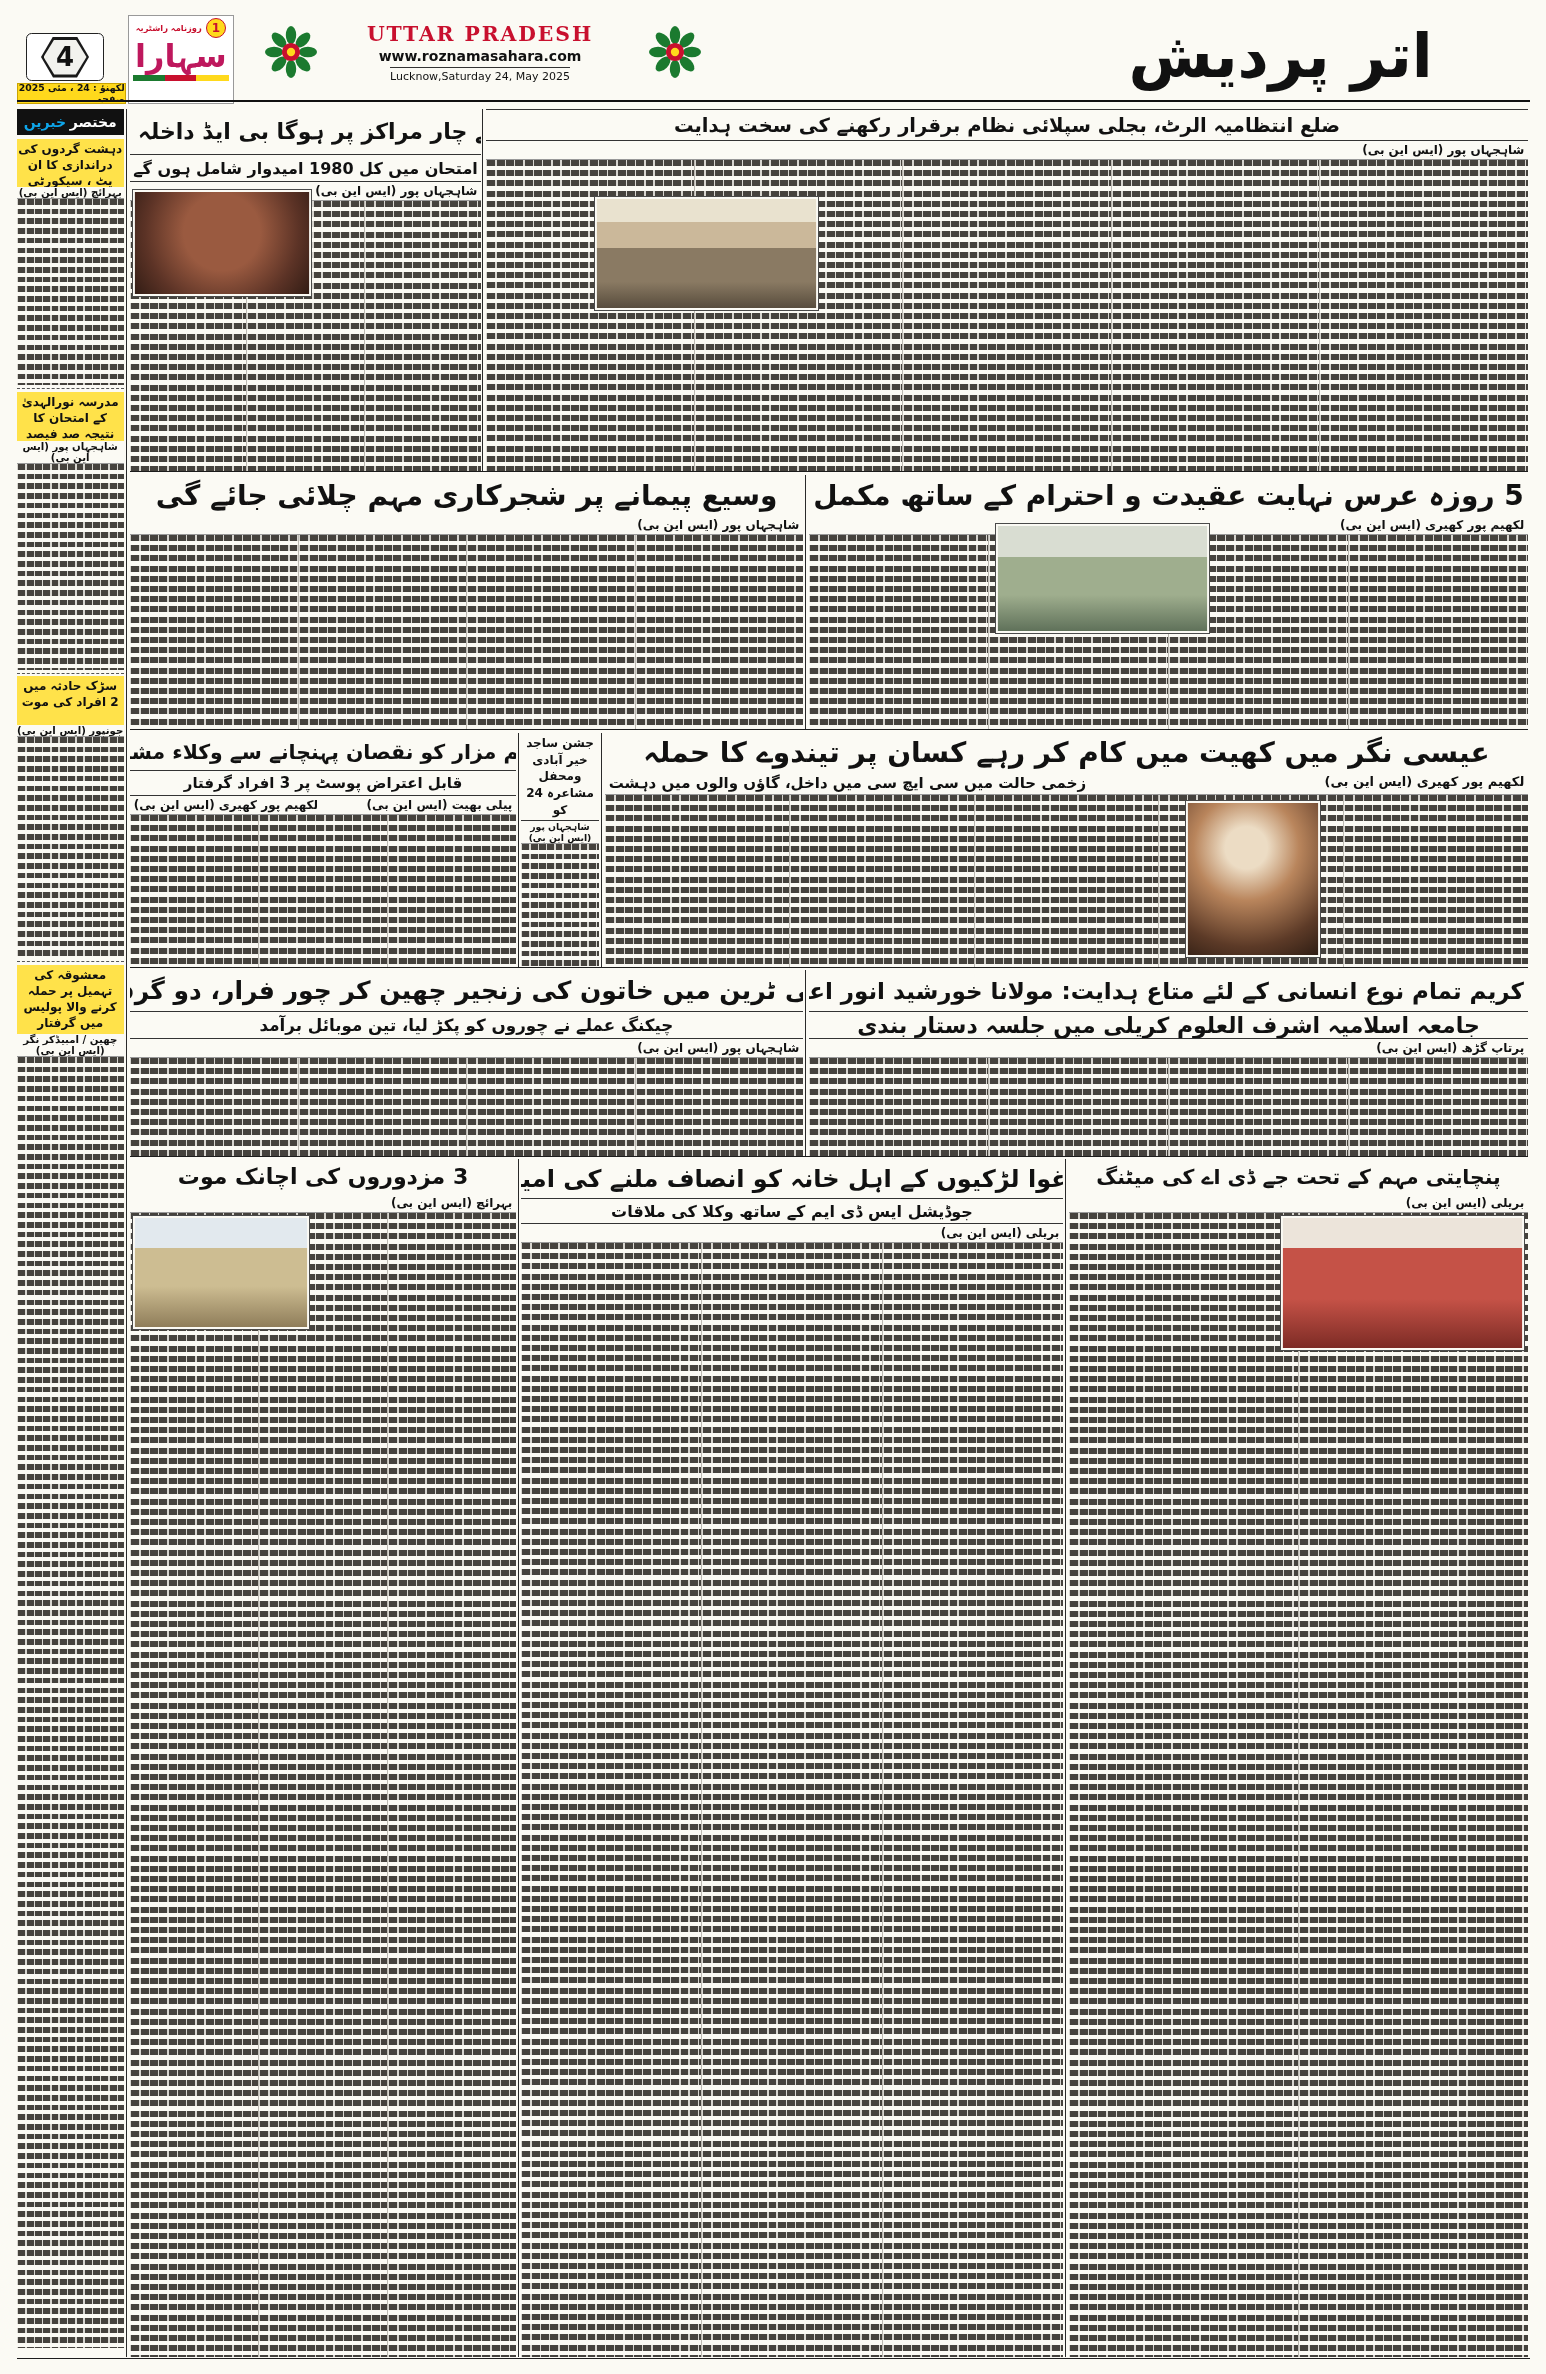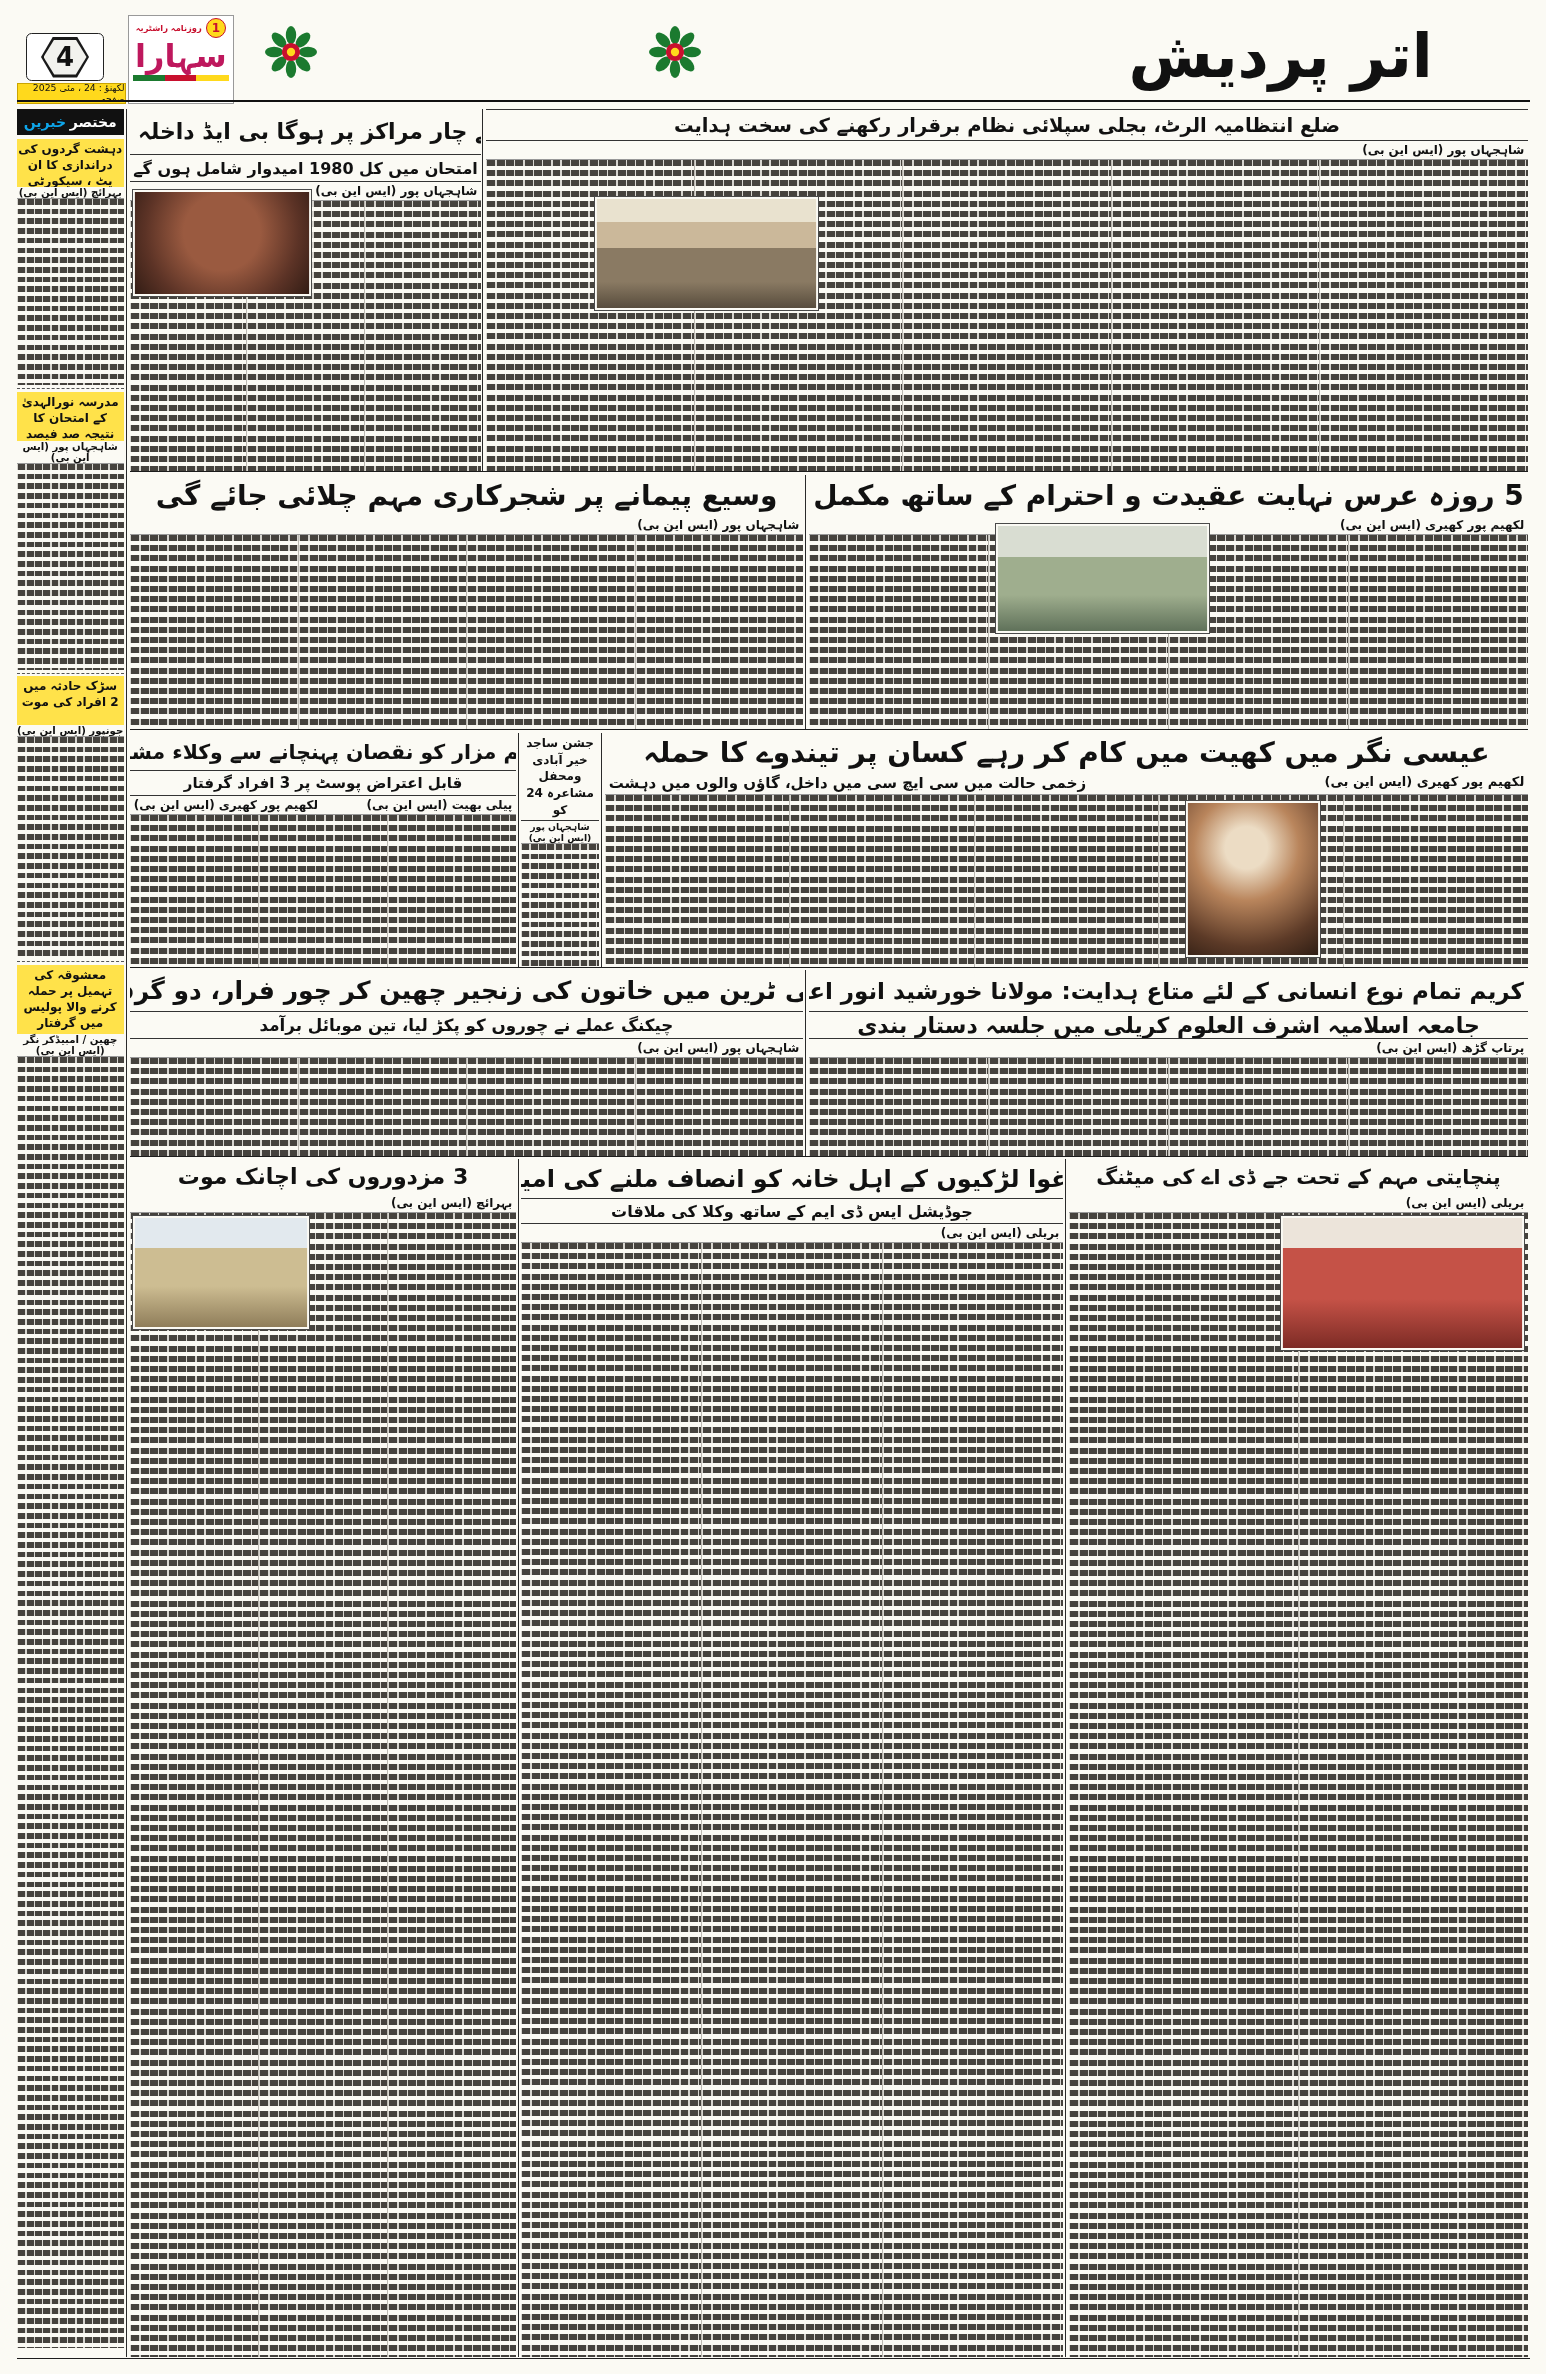--- a/index.html
+++ b/index.html
@@ -11,21 +11,21 @@
   .abs{position:absolute;}
   .rtl{direction:rtl;}
   
   .pagebox{left:26px;top:33px;width:76px;height:46px;border:1.9px solid #222;border-radius:5.6px;
     display:flex;align-items:center;justify-content:center;background:#fff;}
   .hex{width:48px;height:41px;background:#1a1a1a;clip-path:polygon(25% 0,75% 0,100% 50%,75% 100%,25% 100%,0 50%);
     display:flex;align-items:center;justify-content:center;}
   .hex-in{width:43px;height:35px;background:#f2f2ee;clip-path:polygon(25% 0,75% 0,100% 50%,75% 100%,25% 100%,0 50%);
     display:flex;align-items:center;justify-content:center;font-size:26px;font-weight:bold;color:#111;}
   .edition-strip{left:16.7px;top:83px;width:107px;height:18.6px;background:#ffd91c;border:0.9px solid #caa400;
-    display:flex;align-items:center;justify-content:center;font-size:9.3px;font-weight:normal;}
+    display:flex;align-items:center;justify-content:center;font-size:9.3px;font-weight:bold;}
   .masthead-logo{left:128px;top:15px;width:100px;height:83px;border:0.9px solid #999;background:#fff;
     display:flex;flex-direction:column;align-items:center;justify-content:flex-start;padding:1.9px;}
   .logo-top{display:flex;align-items:center;gap:3.7px;direction:rtl;height:20.4px;}
   .logo-one{width:18.6px;height:18.6px;border-radius:50%;background:#ffd91c;border:1.9px solid #c8102e;
     color:#c8102e;font-weight:bold;font-size:12px;display:flex;align-items:center;justify-content:center;}
   .logo-small{font-size:8.3px;font-weight:bold;color:#c8102e;}
   .logo-name{font-size:32px;font-weight:bold;line-height:37px;color:#be185d;}
   .logo-bar{width:96%;height:5.6px;background:linear-gradient(90deg,#1b7a2f 0 33%,#c8102e 33% 66%,#ffd91c 66% 100%);}
   .mast-center{left:327px;top:22px;width:306px;height:74px;text-align:center;}
   .mast-region-en{color:#c8102e;font-weight:bold;font-size:20.4px;letter-spacing:1.9px;font-family:"DejaVu Serif",serif;}
@@ -111,20 +111,25 @@
           <ellipse cx="20" cy="7" rx="4" ry="7"></ellipse>
           <ellipse cx="20" cy="33" rx="4" ry="7"></ellipse>
           <ellipse cx="7" cy="20" rx="7" ry="4"></ellipse>
           <ellipse cx="33" cy="20" rx="7" ry="4"></ellipse>
         </g>
       </g>
     <circle cx="20" cy="20" r="7" fill="#c8102e"></circle>
       <circle cx="20" cy="20" r="3.2" fill="#ffd91c"></circle>
   </svg>
 
+  <div class="abs mast-center">
+    <div class="mast-region-en">UTTAR PRADESH</div>
+    <div class="mast-site">www.roznamasahara.com</div>
+    <div class="mast-date">Lucknow,Saturday 24, May 2025</div>
+  </div>
 
   <svg class="abs rosette" style="left:649px;top:26px;" viewBox="0 0 40 40">
     <g fill="#1b7a2f">
         <ellipse cx="20" cy="7" rx="4" ry="7"></ellipse>
         <ellipse cx="20" cy="33" rx="4" ry="7"></ellipse>
         <ellipse cx="7" cy="20" rx="7" ry="4"></ellipse>
         <ellipse cx="33" cy="20" rx="7" ry="4"></ellipse>
     <g transform="rotate(45 20 20)">
           <ellipse cx="20" cy="7" rx="4" ry="7"></ellipse>
           <ellipse cx="20" cy="33" rx="4" ry="7"></ellipse>

